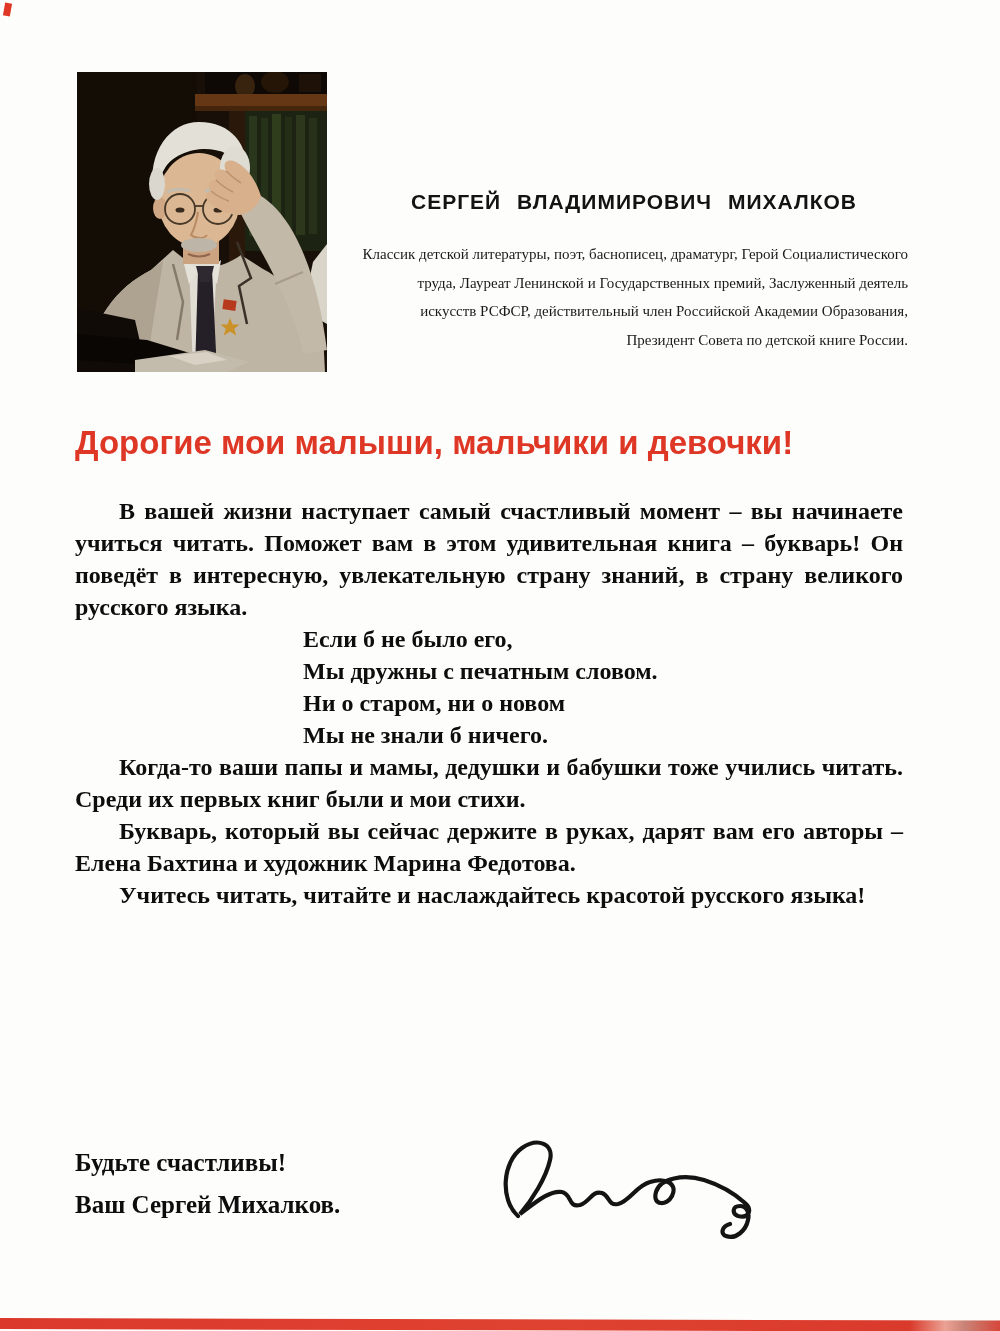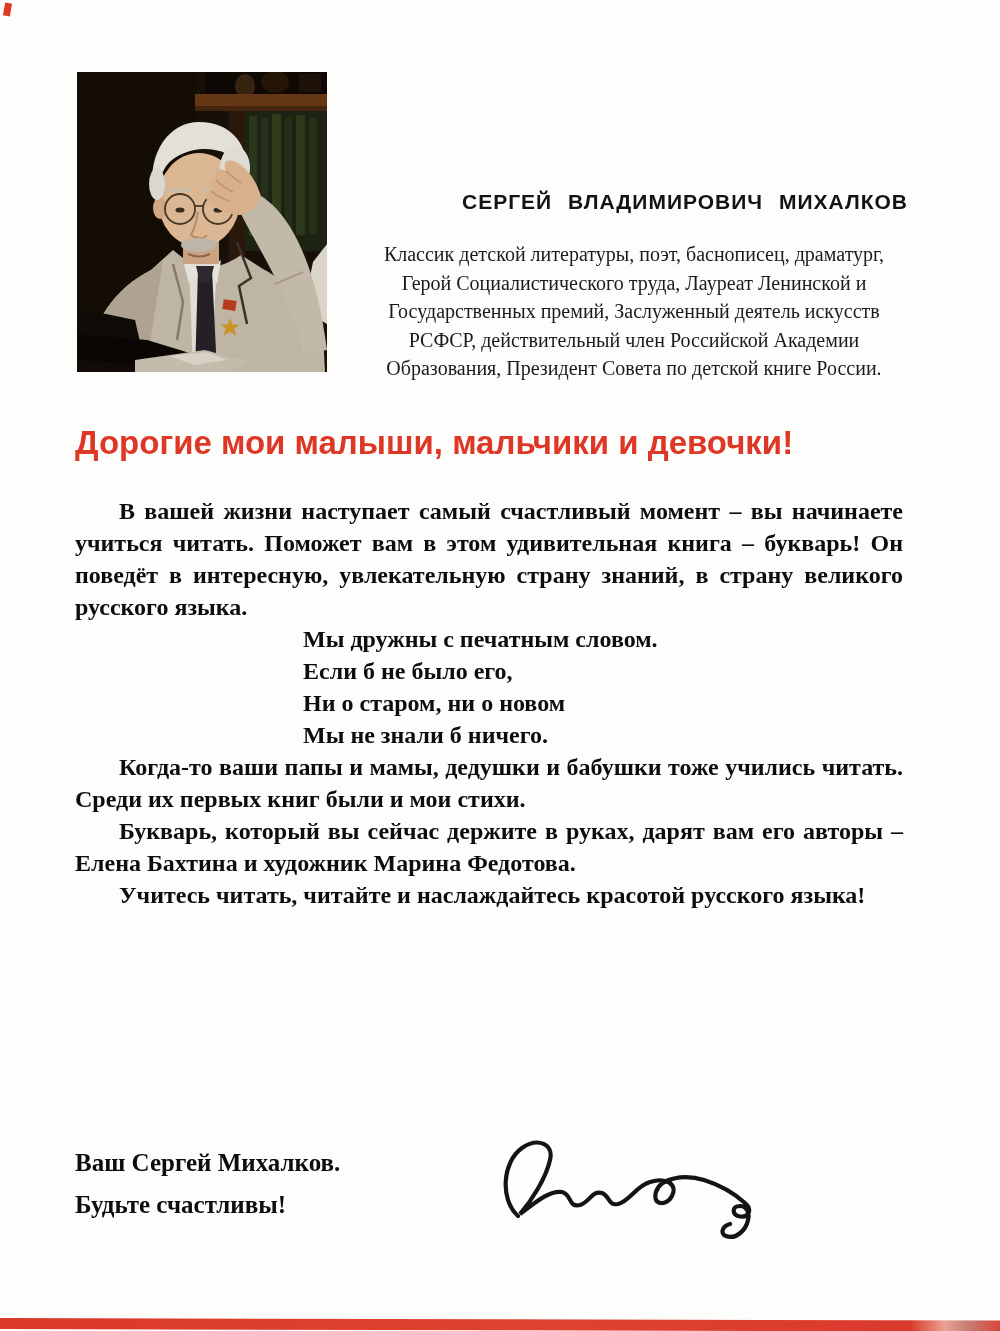--- a/index.html
+++ b/index.html
@@ -15,25 +15,25 @@
     position:absolute;left:77px;top:72px;width:250px;height:300px;
     overflow:hidden;background:#15100b;
   }
   .photo-frame svg{display:block;}
   .header-col{
     position:absolute;left:360px;top:190px;width:548px;
   }
   .author-title{
     font-family:"Liberation Sans", sans-serif;font-weight:bold;
     font-size:21px;letter-spacing:1px;word-spacing:9px;color:#131313;
-    text-align:right;white-space:nowrap;
+    text-align:center;white-space:nowrap;
   }
   .author-bio{
-    margin-top:26px;font-size:20px;line-height:28.6px;color:#1a1a1a;
-    text-align:center;
+    margin-top:26px;font-size:15px;line-height:28.6px;color:#1a1a1a;
+    text-align:right;
   }
   .greeting-heading{
     position:absolute;left:75px;top:424px;width:828px;
     font-family:"Liberation Sans", sans-serif;font-weight:bold;
     font-size:33px;color:#de3726;text-align:left;letter-spacing:0px;
     transform:scaleX(1.0);
   }
   .body-text{
     position:absolute;left:75px;top:495px;width:828px;
     font-size:24px;font-weight:bold;line-height:32px;color:#0d0d0d;
@@ -147,33 +147,33 @@
 <div class="header-col">
   <div class="author-title">СЕРГЕЙ ВЛАДИМИРОВИЧ МИХАЛКОВ</div>
   <div class="author-bio">Классик детской литературы, поэт, баснописец, драматург, Герой Социалистического труда, Лауреат Ленинской и Государственных премий, Заслуженный деятель искусств РСФСР, действительный член Российской Академии Образования, Президент Совета по детской книге России.</div>
 </div>
 
 <div class="greeting-heading">Дорогие мои малыши, мальчики и девочки!</div>
 
 <div class="body-text">
   <p>В вашей жизни наступает самый счастливый момент – вы начинаете учиться читать. Поможет вам в этом удивительная книга – букварь! Он поведёт в интересную, увлекательную страну знаний, в страну великого русского языка.</p>
   <div class="poem">
+    <div>Если б не было его,</div>
     <div>Мы дружны с печатным словом.</div>
-    <div>Если б не было его,</div>
     <div>Ни о старом, ни о новом</div>
     <div>Мы не знали б ничего.</div>
   </div>
   <p>Когда-то ваши папы и мамы, дедушки и бабушки тоже учились читать. Среди их первых книг были и мои стихи.</p>
   <p>Букварь, который вы сейчас держите в руках, дарят вам его авторы – Елена Бахтина и художник Марина Федотова.</p>
   <p>Учитесь читать, читайте и наслаждайтесь красотой русского языка!</p>
 </div>
 
 <div class="closing">
+  <div>Будьте счастливы!</div>
   <div>Ваш Сергей Михалков.</div>
-  <div>Будьте счастливы!</div>
 </div>
 
 <div class="signature-wrap">
   <svg width="285" height="120" viewBox="0 0 285 120" xmlns="http://www.w3.org/2000/svg">
     <path d="M30,88
              C12,72 14,34 34,20
              C50,9 66,16 62,32
              C58,50 44,72 32,86
              C48,74 62,62 74,64
              C84,66 80,80 92,77

